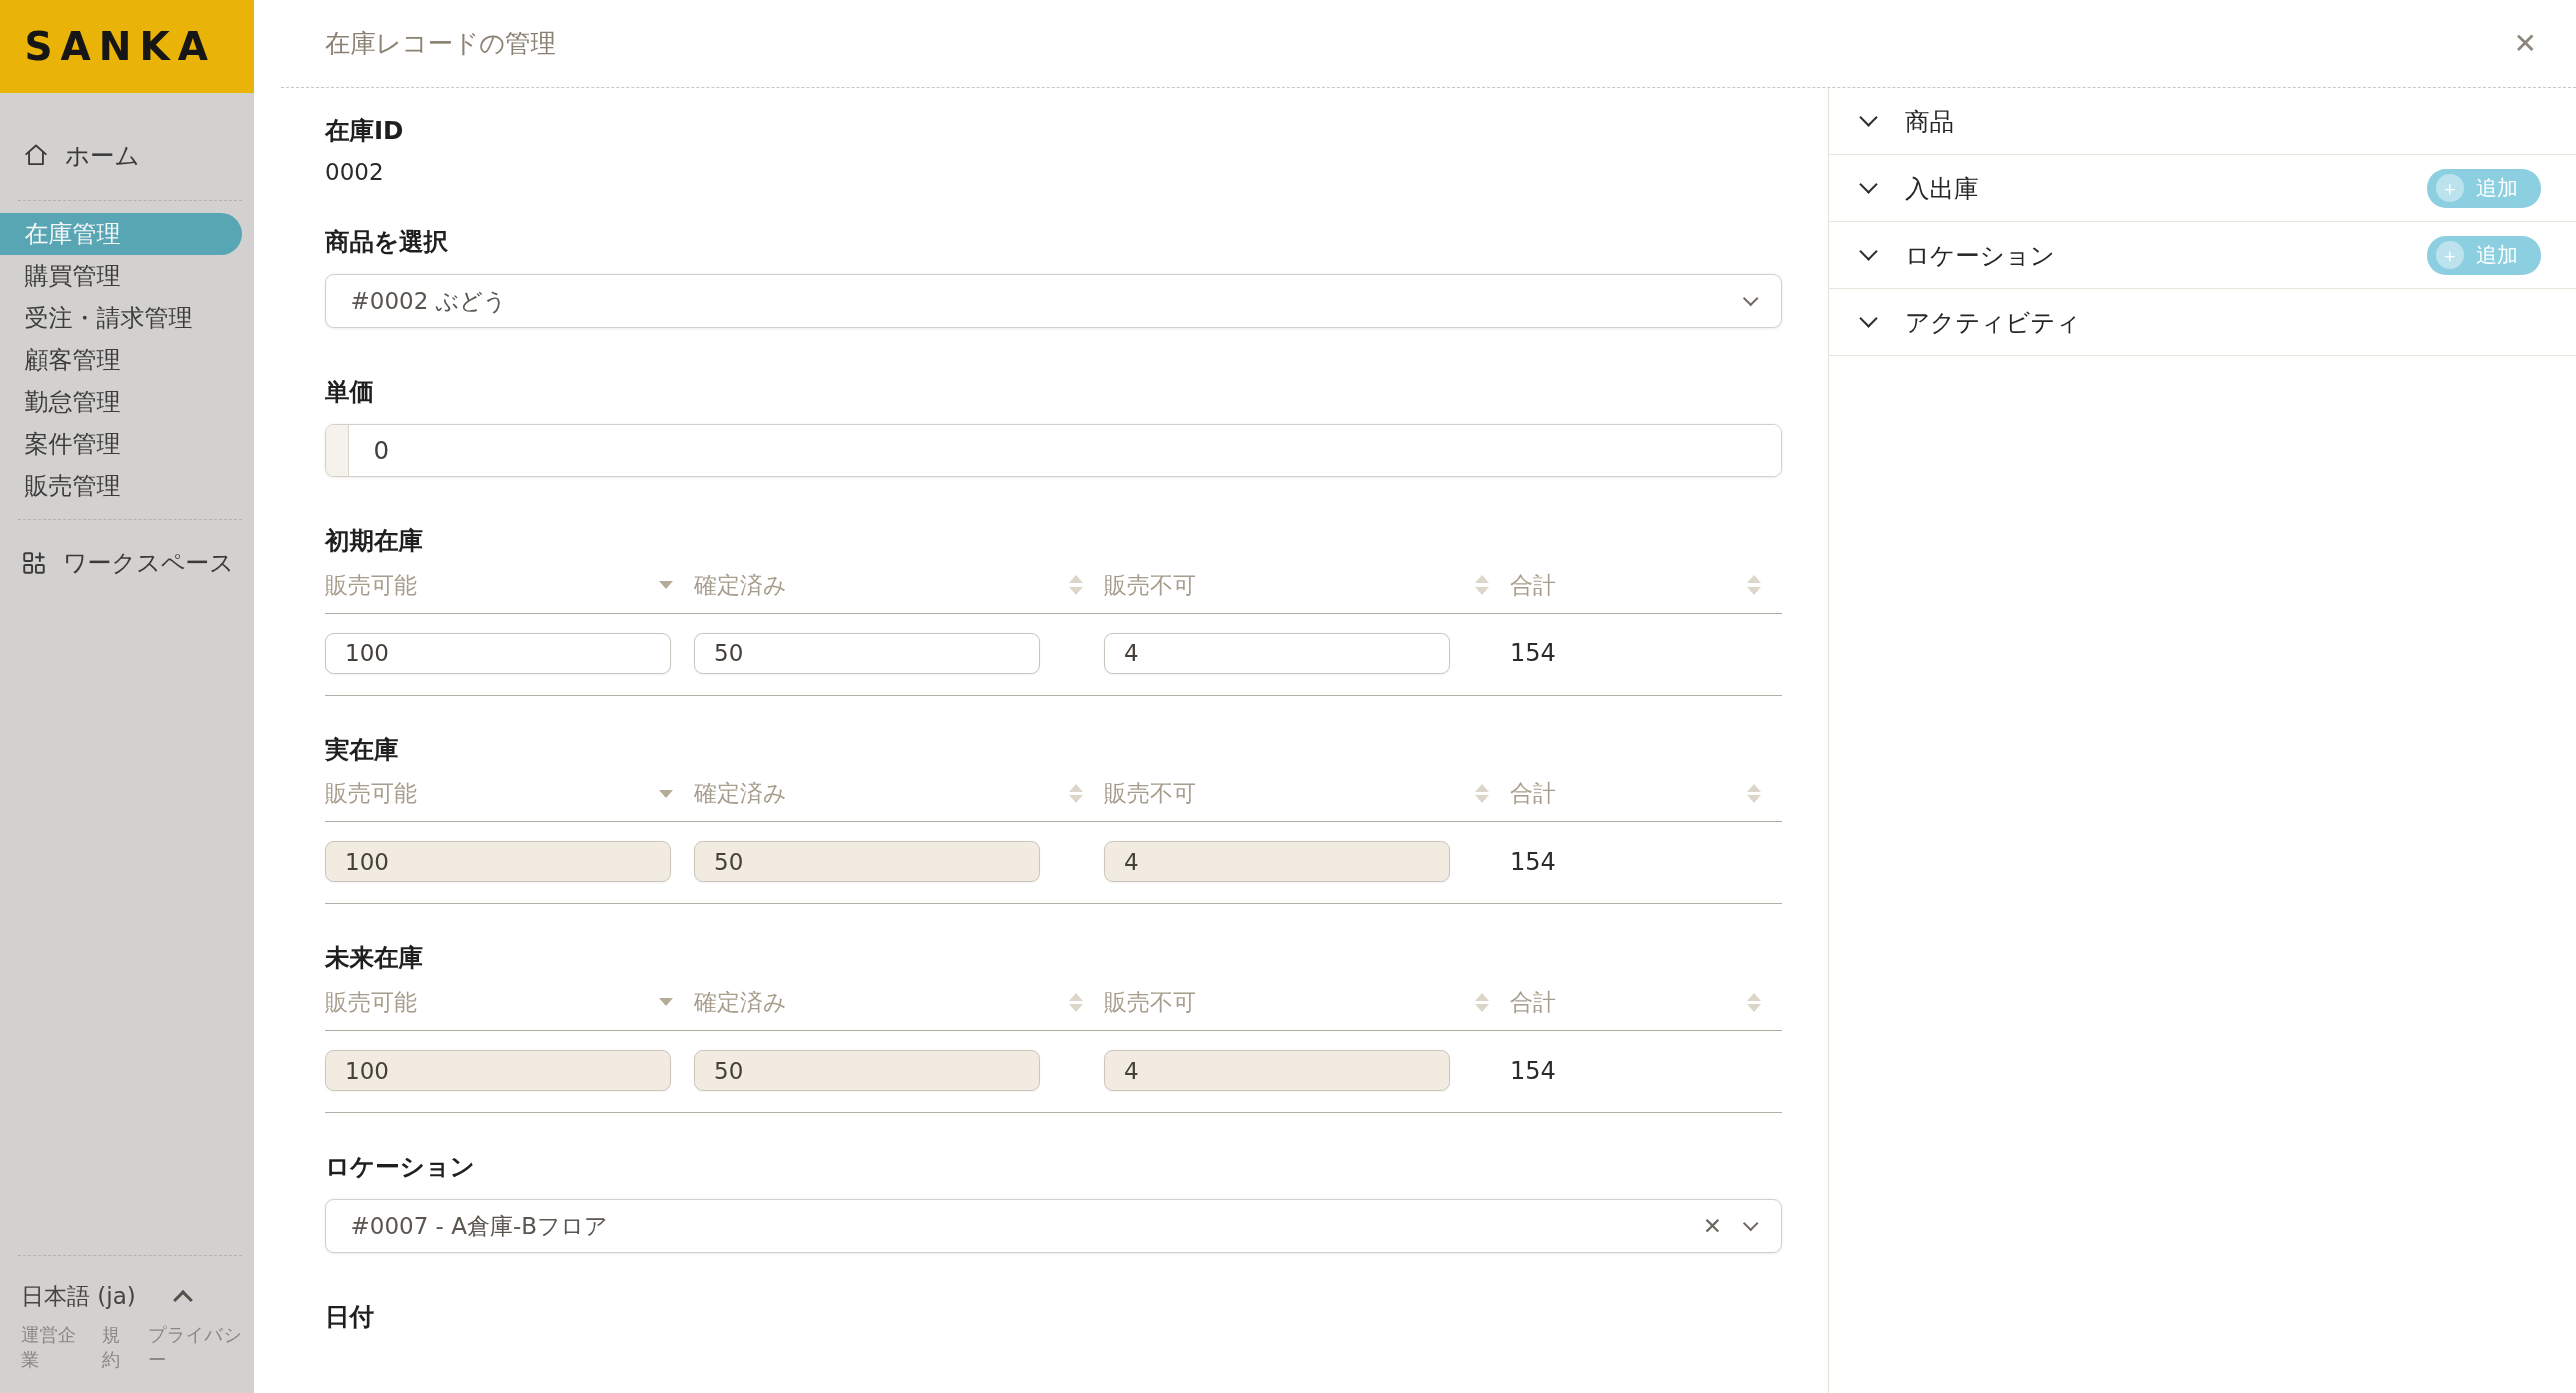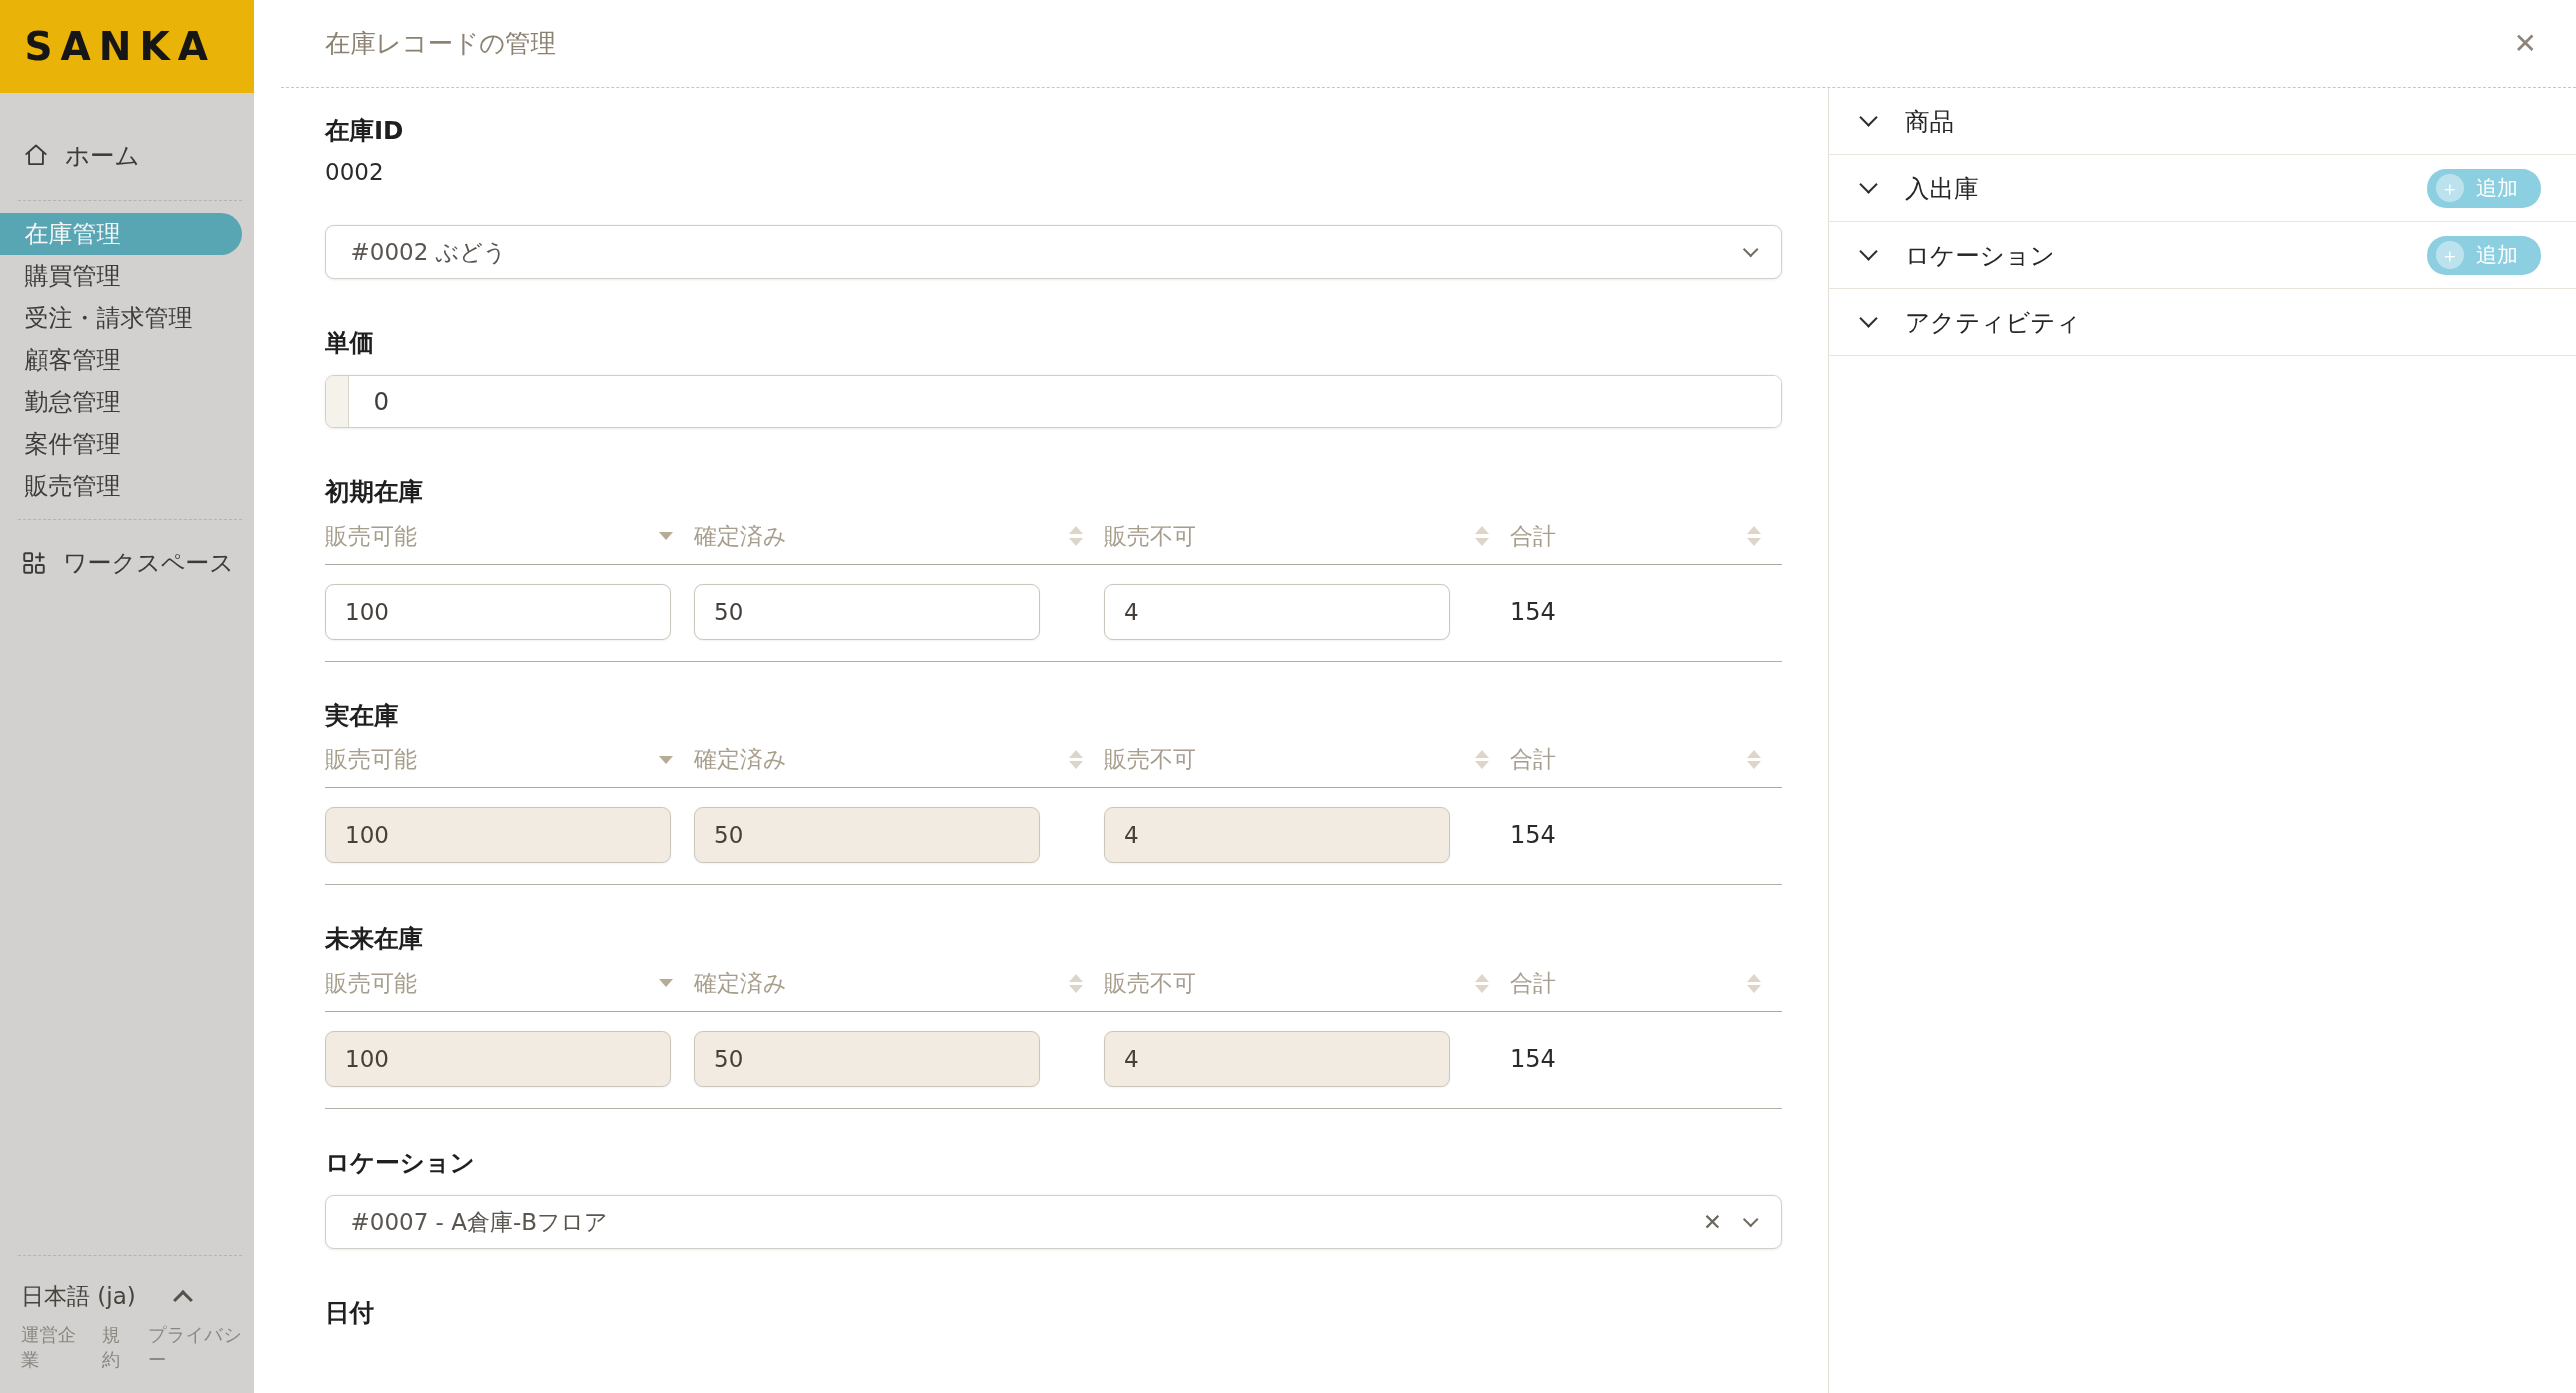--- a/index.html
+++ b/index.html
@@ -53,21 +53,21 @@
 
   .stock-block { margin-bottom:37px; }
   .stock-head { display:grid; grid-template-columns:369px 410px 406px 1fr; border-bottom:1.8px solid #aeaa9f; padding-bottom:12.3px; }
   .th { display:flex; align-items:center; justify-content:space-between; padding-right:21px; font-size:23px; color:#a69d8c; }
   .sort { display:inline-flex; flex-direction:column; align-items:center; gap:3.5px; }
   .sort .tri-up { width:0; height:0; border-left:7px solid transparent; border-right:7px solid transparent; border-bottom:8px solid #dcd6ca; }
   .sort .tri-down { width:0; height:0; border-left:7px solid transparent; border-right:7px solid transparent; border-top:8px solid #dcd6ca; }
   .sort.active .tri-down { border-top-color:#b5ab97; }
   .stock-row { display:grid; grid-template-columns:369px 410px 406px 1fr; align-items:center;
                padding:19px 0 21px; border-bottom:0.9px solid #b3afa4; }
-  .cell-input { width:346px; height:56px; border:0.9px solid #c9c5bc; border-radius:8.8px; padding:0 19px;
+  .cell-input { width:346px; height:41px; border:0.9px solid #c9c5bc; border-radius:8.8px; padding:0 19px;
                 font-size:23px; color:#45413a; background:#fff; box-shadow:0 0.9px 1.8px rgba(0,0,0,0.05);
                 outline:none; font-family:inherit; }
   .stock-block.readonly .cell-input { background:#f1ebe1; border-color:#ccc6ba; }
   .total-cell { font-size:24px; color:#2b2b2b; }
 
   
   .panel { flex:1; min-width:0; }
   .panel-section { height:67px; display:flex; align-items:center; justify-content:space-between;
                    padding:0 35px 0 33px; border-bottom:0.9px solid #eae5da; }
   .section-left { display:flex; align-items:center; gap:30px; font-size:24.5px; color:#262626; font-weight:500; cursor:pointer; }
@@ -148,20 +148,21 @@
       <button class="close-btn">✕</button>
     </div>
 
     <div class="body">
 
       <div class="form-col">
 
         <div class="field-label">在庫ID</div>
         <div class="id-value">0002</div>
 
+        <div class="field-label gap-lg">商品を選択</div>
         <div class="select-box">
           <span class="select-value">#0002 ぶどう</span>
           <span class="select-icons">
             <span class="chev"></span>
           </span>
         </div>
 
         <div class="field-label gap-lg">単価</div>
         <div class="price-box">
           <span class="price-prefix"></span>

